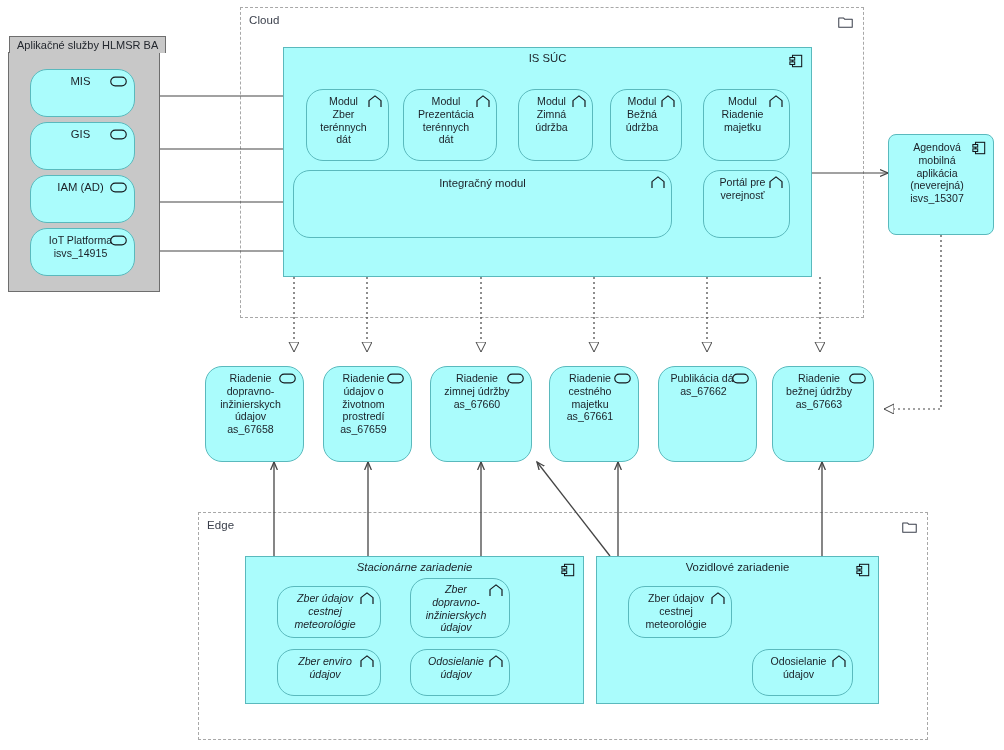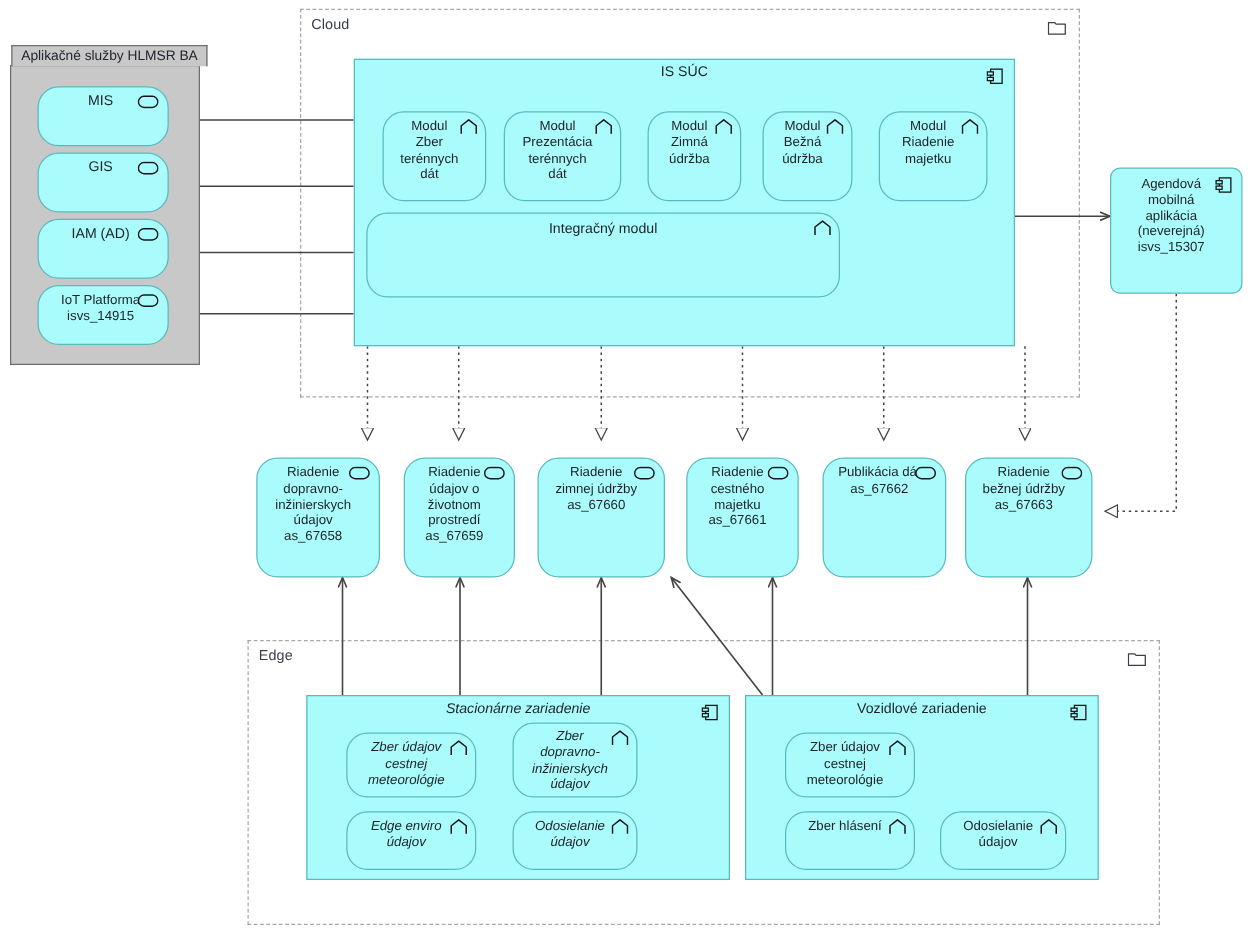--- a/index.html
+++ b/index.html
@@ -251,20 +251,27 @@
         <path d="M1,12 L1,5.6 L7,0.9 L13,5.6 L13,12" fill="none" stroke="#14181d" stroke-width="1.2" stroke-linejoin="round"></path>
       </svg>
     </div>
 
     <div class="el rounded" style="left:9px; top:122px; width:379px; height:68px;">
       <div class="el-title" style="padding-top:6px;">Integračný modul</div>
       <svg class="badge fn" viewBox="0 0 14 13">
         <path d="M1,12 L1,5.6 L7,0.9 L13,5.6 L13,12" fill="none" stroke="#14181d" stroke-width="1.2" stroke-linejoin="round"></path>
       </svg>
     </div>
+    <div class="el rounded" style="left:419px; top:122px; width:87px; height:68px;">
+      <div class="el-title tiny" style="white-space:pre-line; padding:5px 17px 0 9px;">Portál pre
+verejnosť</div>
+      <svg class="badge fn" viewBox="0 0 14 13">
+        <path d="M1,12 L1,5.6 L7,0.9 L13,5.6 L13,12" fill="none" stroke="#14181d" stroke-width="1.2" stroke-linejoin="round"></path>
+      </svg>
+    </div>
   </div>
 
   <div class="node el sharp" style="left:888px; top:134px; width:106px; height:101px;border-radius:8px;">
     <div class="el-title tiny" style="white-space:pre-line; padding:6px 16px 0 8px;">Agendová
 mobilná
 aplikácia
 (neverejná)
 isvs_15307</div>
     <svg class="badge comp" viewBox="0 0 16 16" style="top:6px; right:7px; width:14px; height:14px;">
       <rect x="4" y="1.5" width="10.5" height="13" fill="none" stroke="#14181d" stroke-width="1.2"></rect>
@@ -350,21 +357,21 @@
     <div class="el rounded" style="left:164px; top:21px; width:100px; height:60px;">
       <div class="el-title tiny" style="white-space:pre-line; padding:4px 17px 0 9px;">Zber
 dopravno-
 inžinierskych
 údajov</div>
       <svg class="badge fn" viewBox="0 0 14 13">
         <path d="M1,12 L1,5.6 L7,0.9 L13,5.6 L13,12" fill="none" stroke="#14181d" stroke-width="1.2" stroke-linejoin="round"></path>
       </svg>
     </div>
     <div class="el rounded" style="left:31px; top:92px; width:104px; height:47px;">
-      <div class="el-title tiny" style="white-space:pre-line; padding:5px 17px 0 9px;">Edge enviro
+      <div class="el-title tiny" style="white-space:pre-line; padding:5px 17px 0 9px;">Zber enviro
 údajov</div>
       <svg class="badge fn" viewBox="0 0 14 13">
         <path d="M1,12 L1,5.6 L7,0.9 L13,5.6 L13,12" fill="none" stroke="#14181d" stroke-width="1.2" stroke-linejoin="round"></path>
       </svg>
     </div>
     <div class="el rounded" style="left:164px; top:92px; width:100px; height:47px;">
       <div class="el-title tiny" style="white-space:pre-line; padding:5px 17px 0 9px;">Odosielanie
 údajov</div>
       <svg class="badge fn" viewBox="0 0 14 13">
         <path d="M1,12 L1,5.6 L7,0.9 L13,5.6 L13,12" fill="none" stroke="#14181d" stroke-width="1.2" stroke-linejoin="round"></path>
@@ -381,26 +388,20 @@
     </svg>
 
     <div class="el rounded" style="left:31px; top:29px; width:104px; height:52px;">
       <div class="el-title tiny" style="white-space:pre-line; padding:5px 17px 0 9px;">Zber údajov
 cestnej
 meteorológie</div>
       <svg class="badge fn" viewBox="0 0 14 13">
         <path d="M1,12 L1,5.6 L7,0.9 L13,5.6 L13,12" fill="none" stroke="#14181d" stroke-width="1.2" stroke-linejoin="round"></path>
       </svg>
     </div>
-    <div class="el rounded" style="left:31px; top:92px; width:104px; height:47px;">
-      <div class="el-title tiny" style="white-space:pre-line; padding:5px 17px 0 9px;">Zber hlásení</div>
-      <svg class="badge fn" viewBox="0 0 14 13">
-        <path d="M1,12 L1,5.6 L7,0.9 L13,5.6 L13,12" fill="none" stroke="#14181d" stroke-width="1.2" stroke-linejoin="round"></path>
-      </svg>
-    </div>
     <div class="el rounded" style="left:155px; top:92px; width:101px; height:47px;">
       <div class="el-title tiny" style="white-space:pre-line; padding:5px 17px 0 9px;">Odosielanie
 údajov</div>
       <svg class="badge fn" viewBox="0 0 14 13">
         <path d="M1,12 L1,5.6 L7,0.9 L13,5.6 L13,12" fill="none" stroke="#14181d" stroke-width="1.2" stroke-linejoin="round"></path>
       </svg>
     </div>
   </div>
 
 </div>

